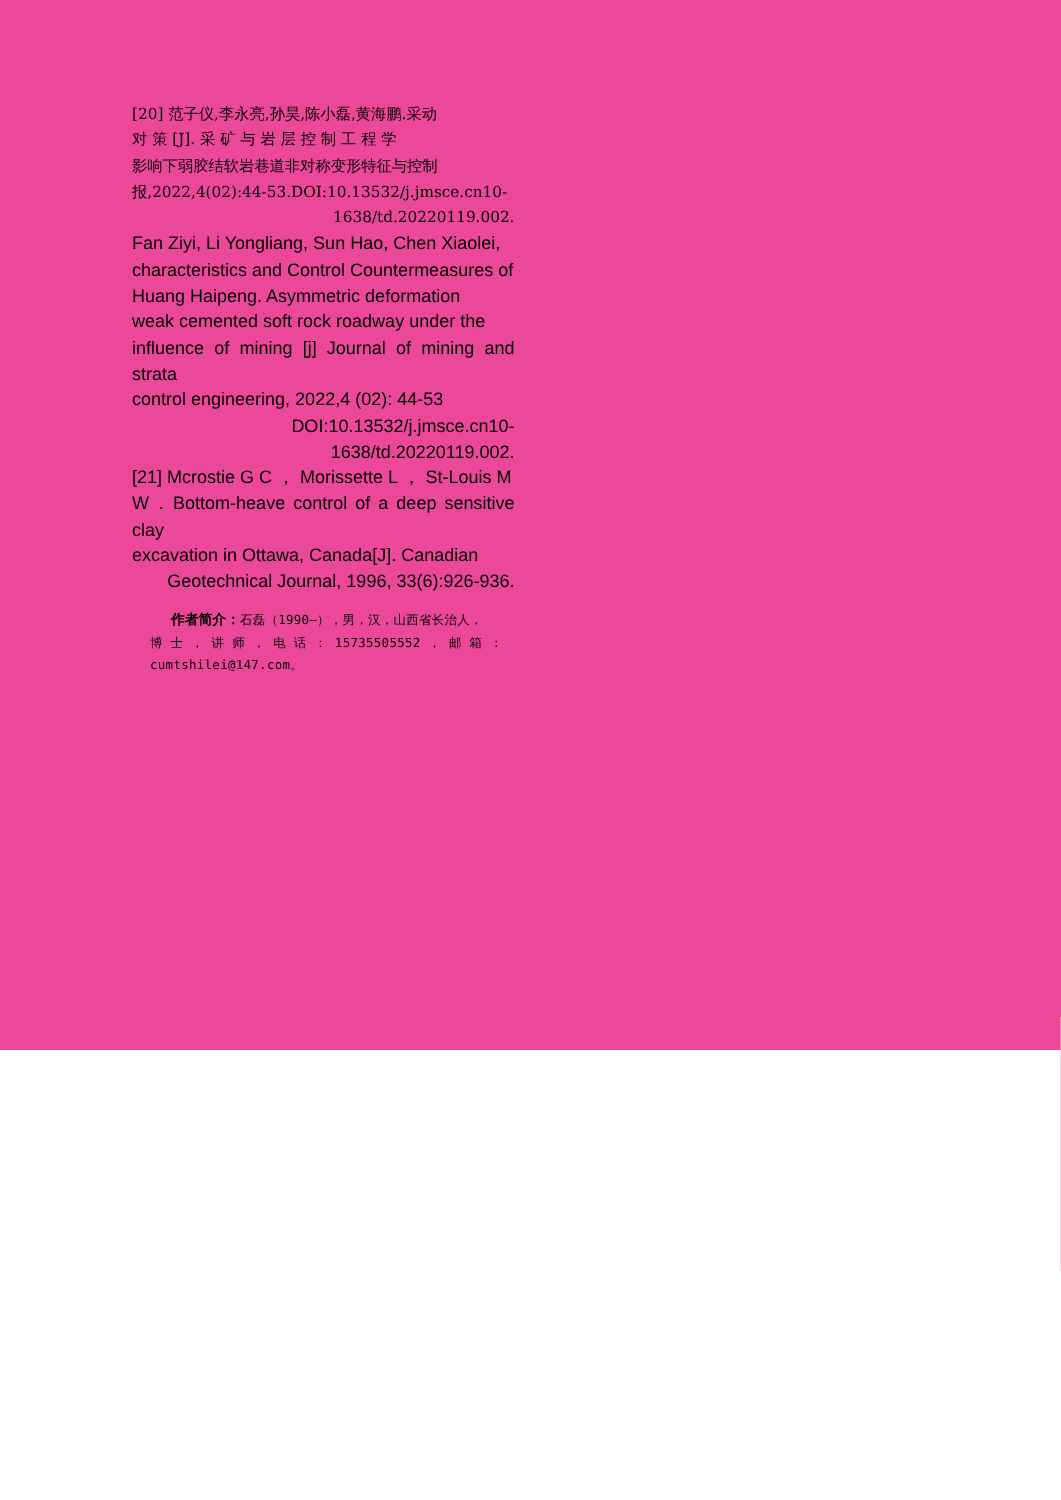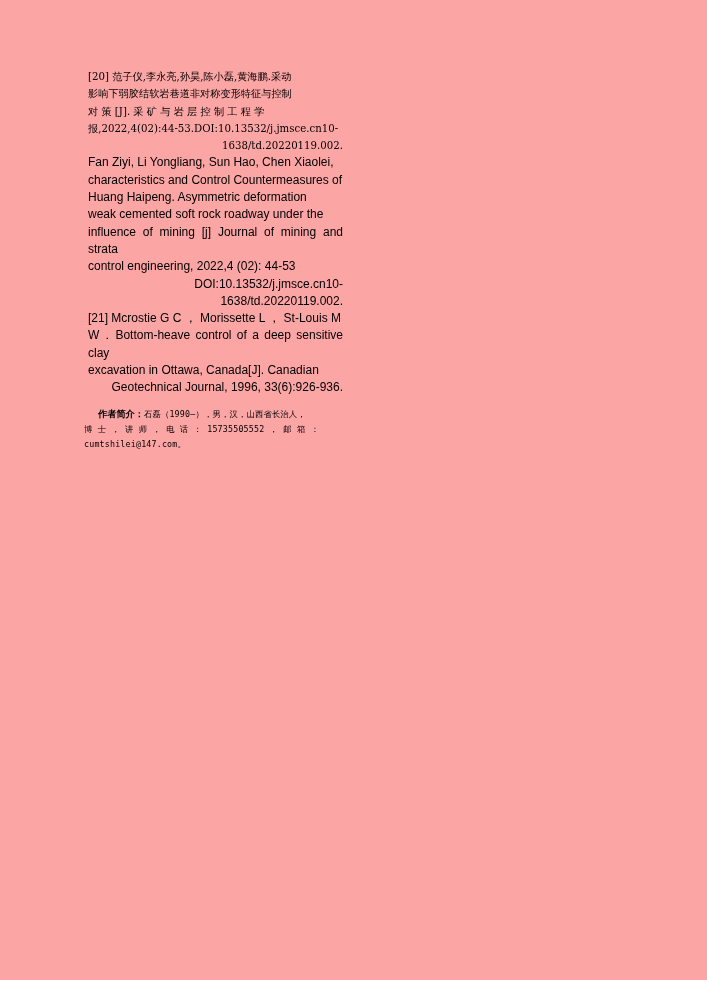--- a/index.html
+++ b/index.html
@@ -13,22 +13,22 @@
     position: relative;
     overflow: hidden;
     font-family: "Liberation Serif", serif;
     color: #000000;
   }
   .page {
     position: absolute;
     left: 0;
     top: 0;
     width: 707px;
-    height: 980px;
-    background: #fca5a5;
+    height: 700px;
+    background: #ec4899;
   }
   .content {
     position: absolute;
     left: 88px;
     top: 68px;
     width: 255px;
   }
   .ref-cn {
     font-family: "DejaVu Serif", "Liberation Serif", serif;
     font-size: 10.2px;
@@ -41,21 +41,21 @@
     font-size: 12px;
     line-height: 17.3px;
     text-align: justify;
     color: #000000;
   }
   .ref-last-line {
     text-align: right;
   }
   .bio {
     position: absolute;
-    left: 84px;
+    left: 100px;
     top: 406px;
     width: 256px;
     font-family: "DejaVu Sans Mono", monospace;
     font-size: 8.2px;
     line-height: 15px;
     color: #000000;
     text-align: justify;
   }
   .bio-label {
     font-family: "DejaVu Serif", "Liberation Serif", serif;
@@ -74,22 +74,22 @@
 </style>
 </head>
 <body>
 
 <div class="page">
 
   <div class="content">
 
     <div class="ref-cn">
       <div>[20] 范子仪,李永亮,孙昊,陈小磊,黄海鹏.采动</div>
+      <div>对 策 [J]. 采 矿 与 岩 层 控 制 工 程 学</div>
       <div>影响下弱胶结软岩巷道非对称变形特征与控制</div>
-      <div>对 策 [J]. 采 矿 与 岩 层 控 制 工 程 学</div>
       <div>报,2022,4(02):44-53.DOI:10.13532/j.jmsce.cn10-</div>
       <div class="ref-last-line">1638/td.20220119.002.</div>
     </div>
 
     <div class="ref-en">
       <div>Fan Ziyi, Li Yongliang, Sun Hao, Chen Xiaolei,</div>
       <div>characteristics  and  Control  Countermeasures  of</div>
       <div>Huang   Haipeng.   Asymmetric   deformation</div>
       <div>weak  cemented  soft  rock  roadway  under  the</div>
       <div>influence of mining [j] Journal of mining and strata</div>

